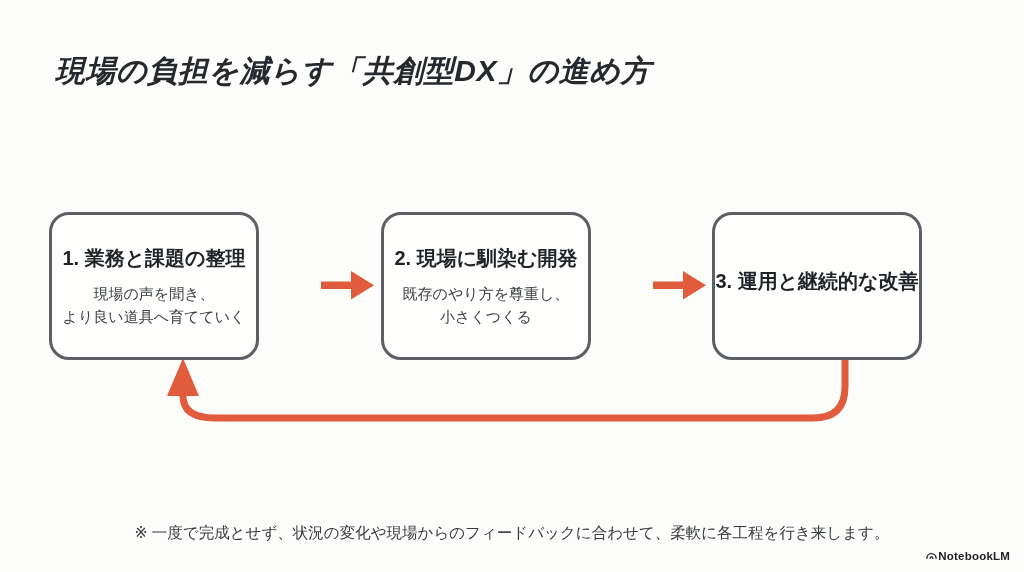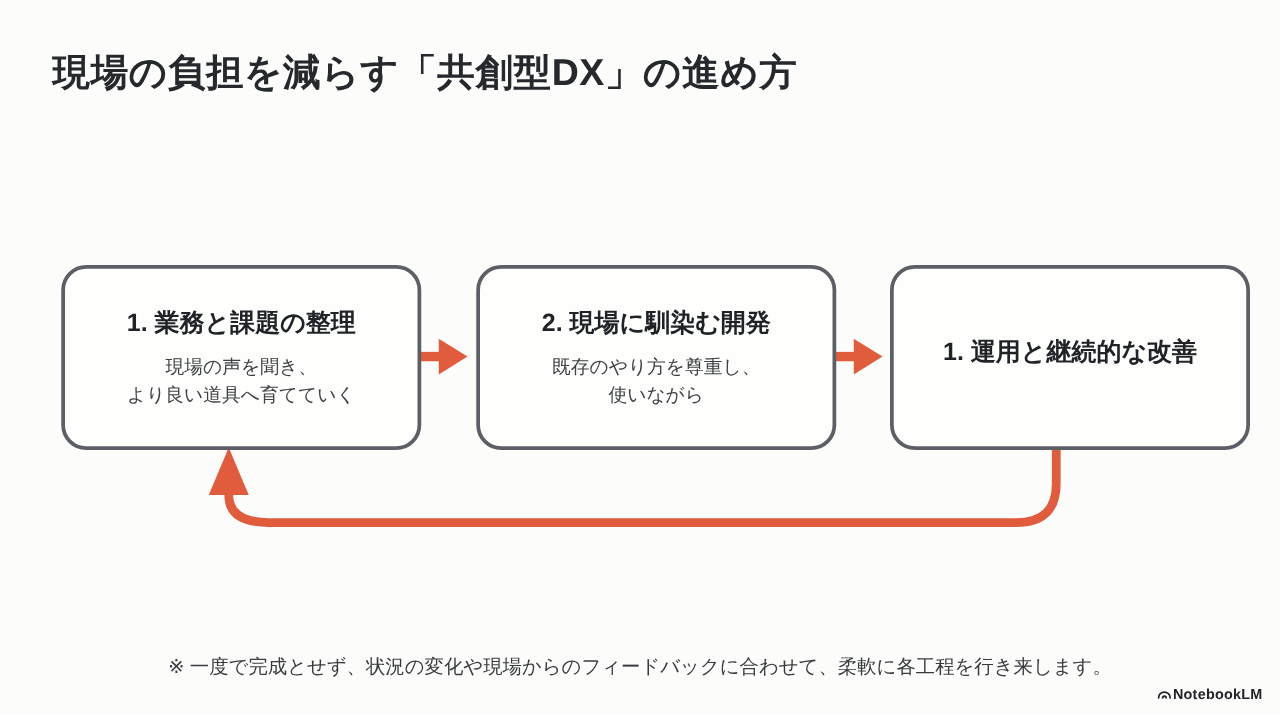--- a/index.html
+++ b/index.html
@@ -12,39 +12,40 @@
     position: relative;
     width: 1024px;
     height: 572px;
     background: #FCFCFA;
     overflow: hidden;
   }
   .slide-title {
     position: absolute;
     left: 42px;
     top: 38px;
-    margin: 0;
+    margin: 13px;
     font-size: 30px;
     font-weight: 800;
     letter-spacing: 0.5px;
     color: #25282C;
     white-space: nowrap;
+    font-style: italic;
   }
   .connectors {
     position: absolute;
     left: 0;
     top: 0;
     width: 1024px;
     height: 572px;
     pointer-events: none;
   }
   .step-box {
     position: absolute;
     top: 212px;
-    width: 288px;
+    width: 210px;
     height: 148px;
     box-sizing: border-box;
     background: #FEFEFD;
     border: 3px solid #5C6066;
     border-radius: 20px;
     display: flex;
     flex-direction: column;
     align-items: center;
     justify-content: center;
     text-align: center;
@@ -123,26 +124,26 @@
     <div class="step-sub">
       <span>現場の声を聞き、</span><br>
       <span>より良い道具へ育てていく</span>
     </div>
   </div>
 
   <div class="step-box pos-2">
     <div class="step-title">2. 現場に馴染む開発</div>
     <div class="step-sub">
       <span>既存のやり方を尊重し、</span><br>
-      <span>使いながら</span>
+      <span>小さくつくる</span>
     </div>
   </div>
 
   <div class="step-box pos-3">
-    <div class="step-title">1. 運用と継続的な改善</div>
+    <div class="step-title">3. 運用と継続的な改善</div>
   </div>
 
   <div class="footnote">※ 一度で完成とせず、状況の変化や現場からのフィードバックに合わせて、柔軟に各工程を行き来します。</div>
 
   <div class="watermark">
     <span class="watermark-icon">
       <svg width="13" height="13" viewBox="0 0 24 24" xmlns="http://www.w3.org/2000/svg" fill="none" stroke="#202328" stroke-width="2.6" stroke-linecap="round">
         <path d="M3.5 17 A 8.5 8.5 0 0 1 20.5 17"></path>
         <path d="M9.5 17 A 2.5 2.5 0 0 1 14.5 17"></path>
       </svg>

